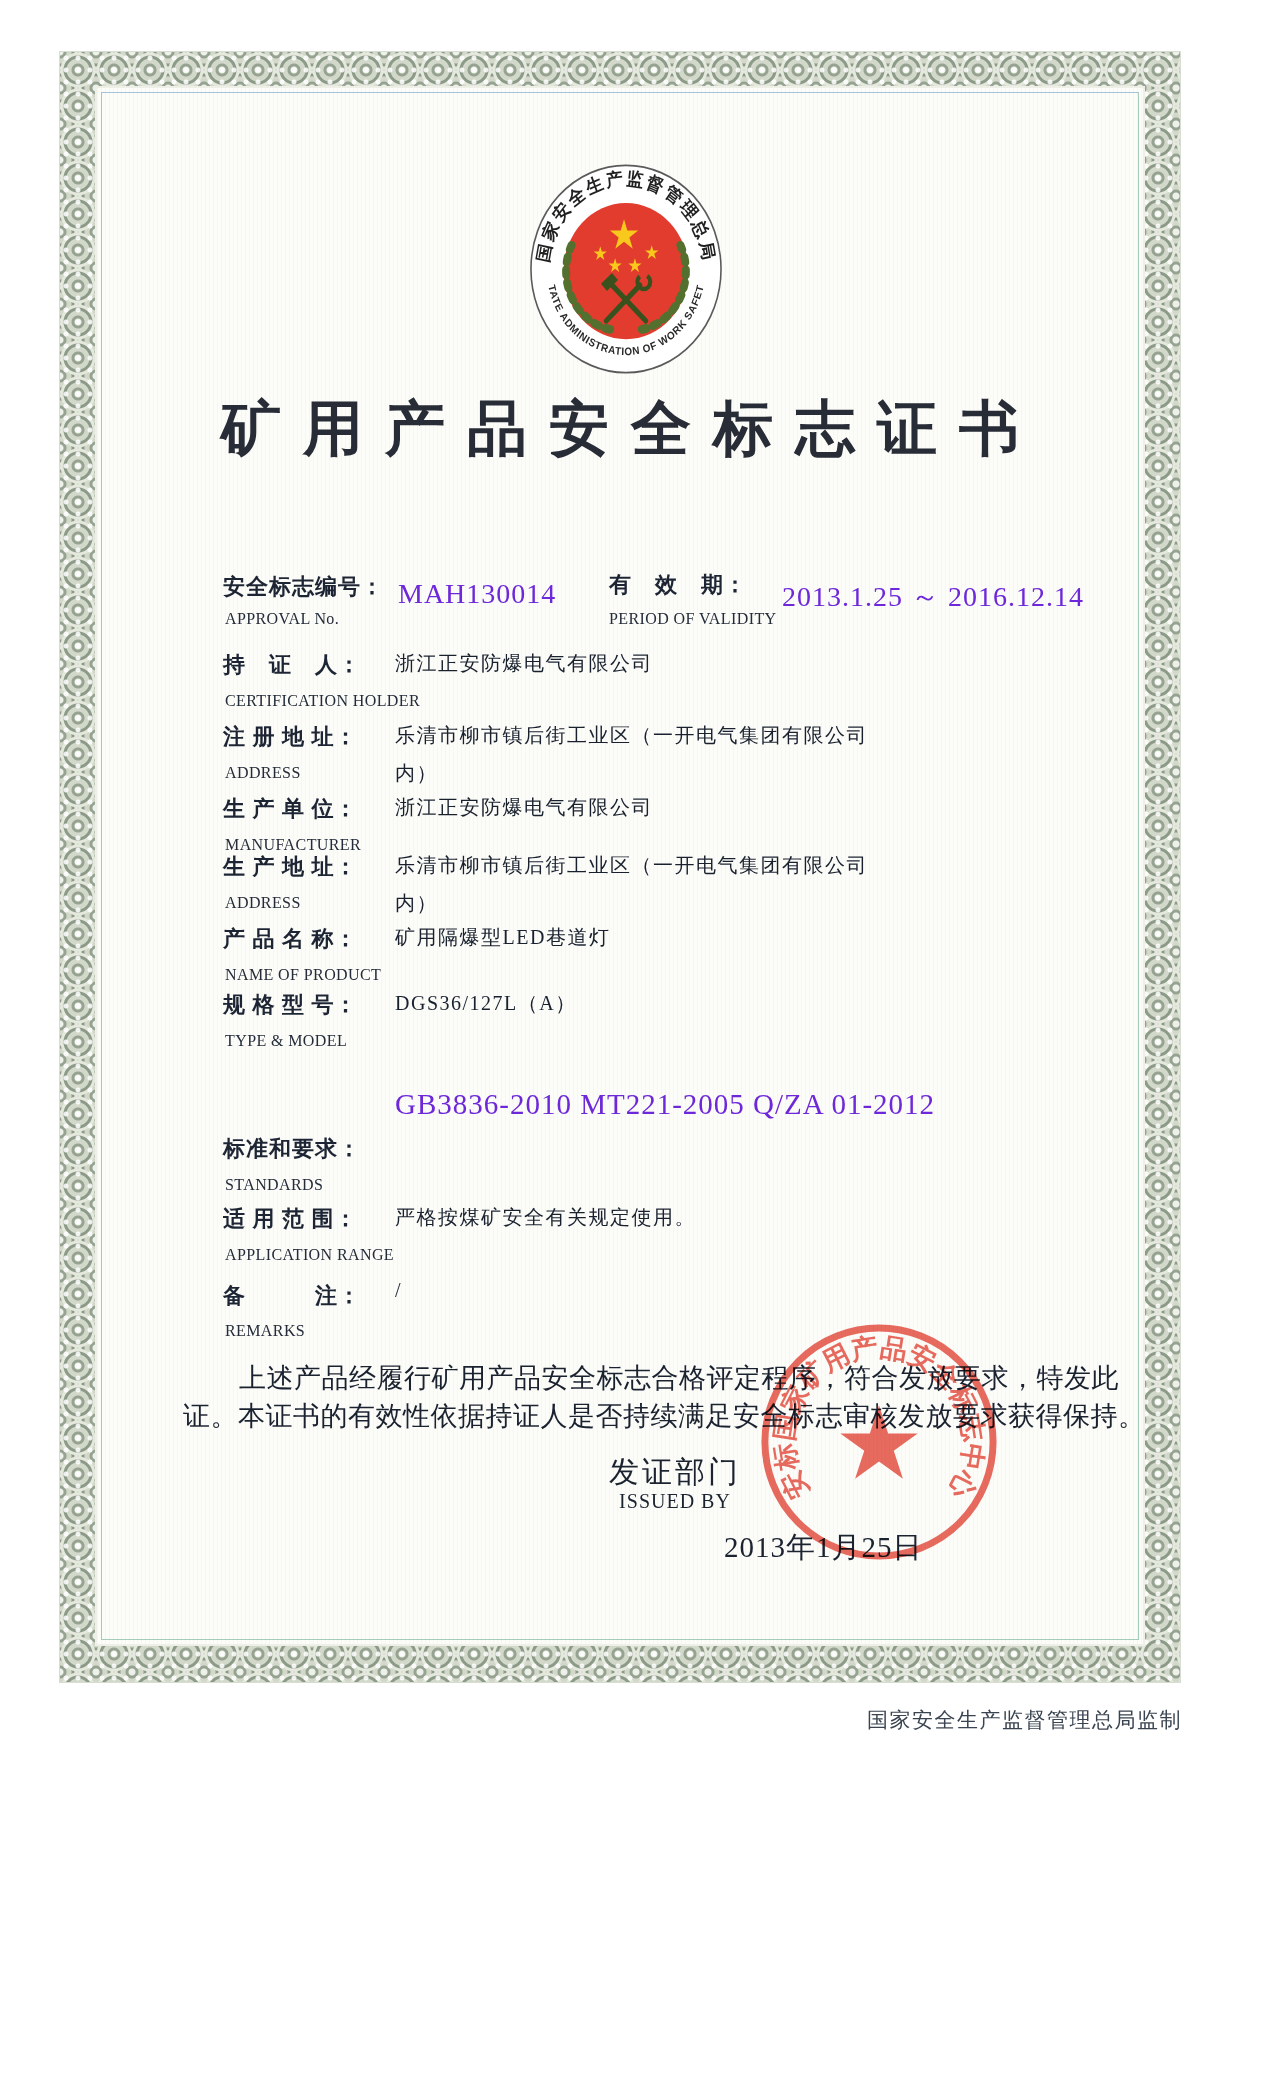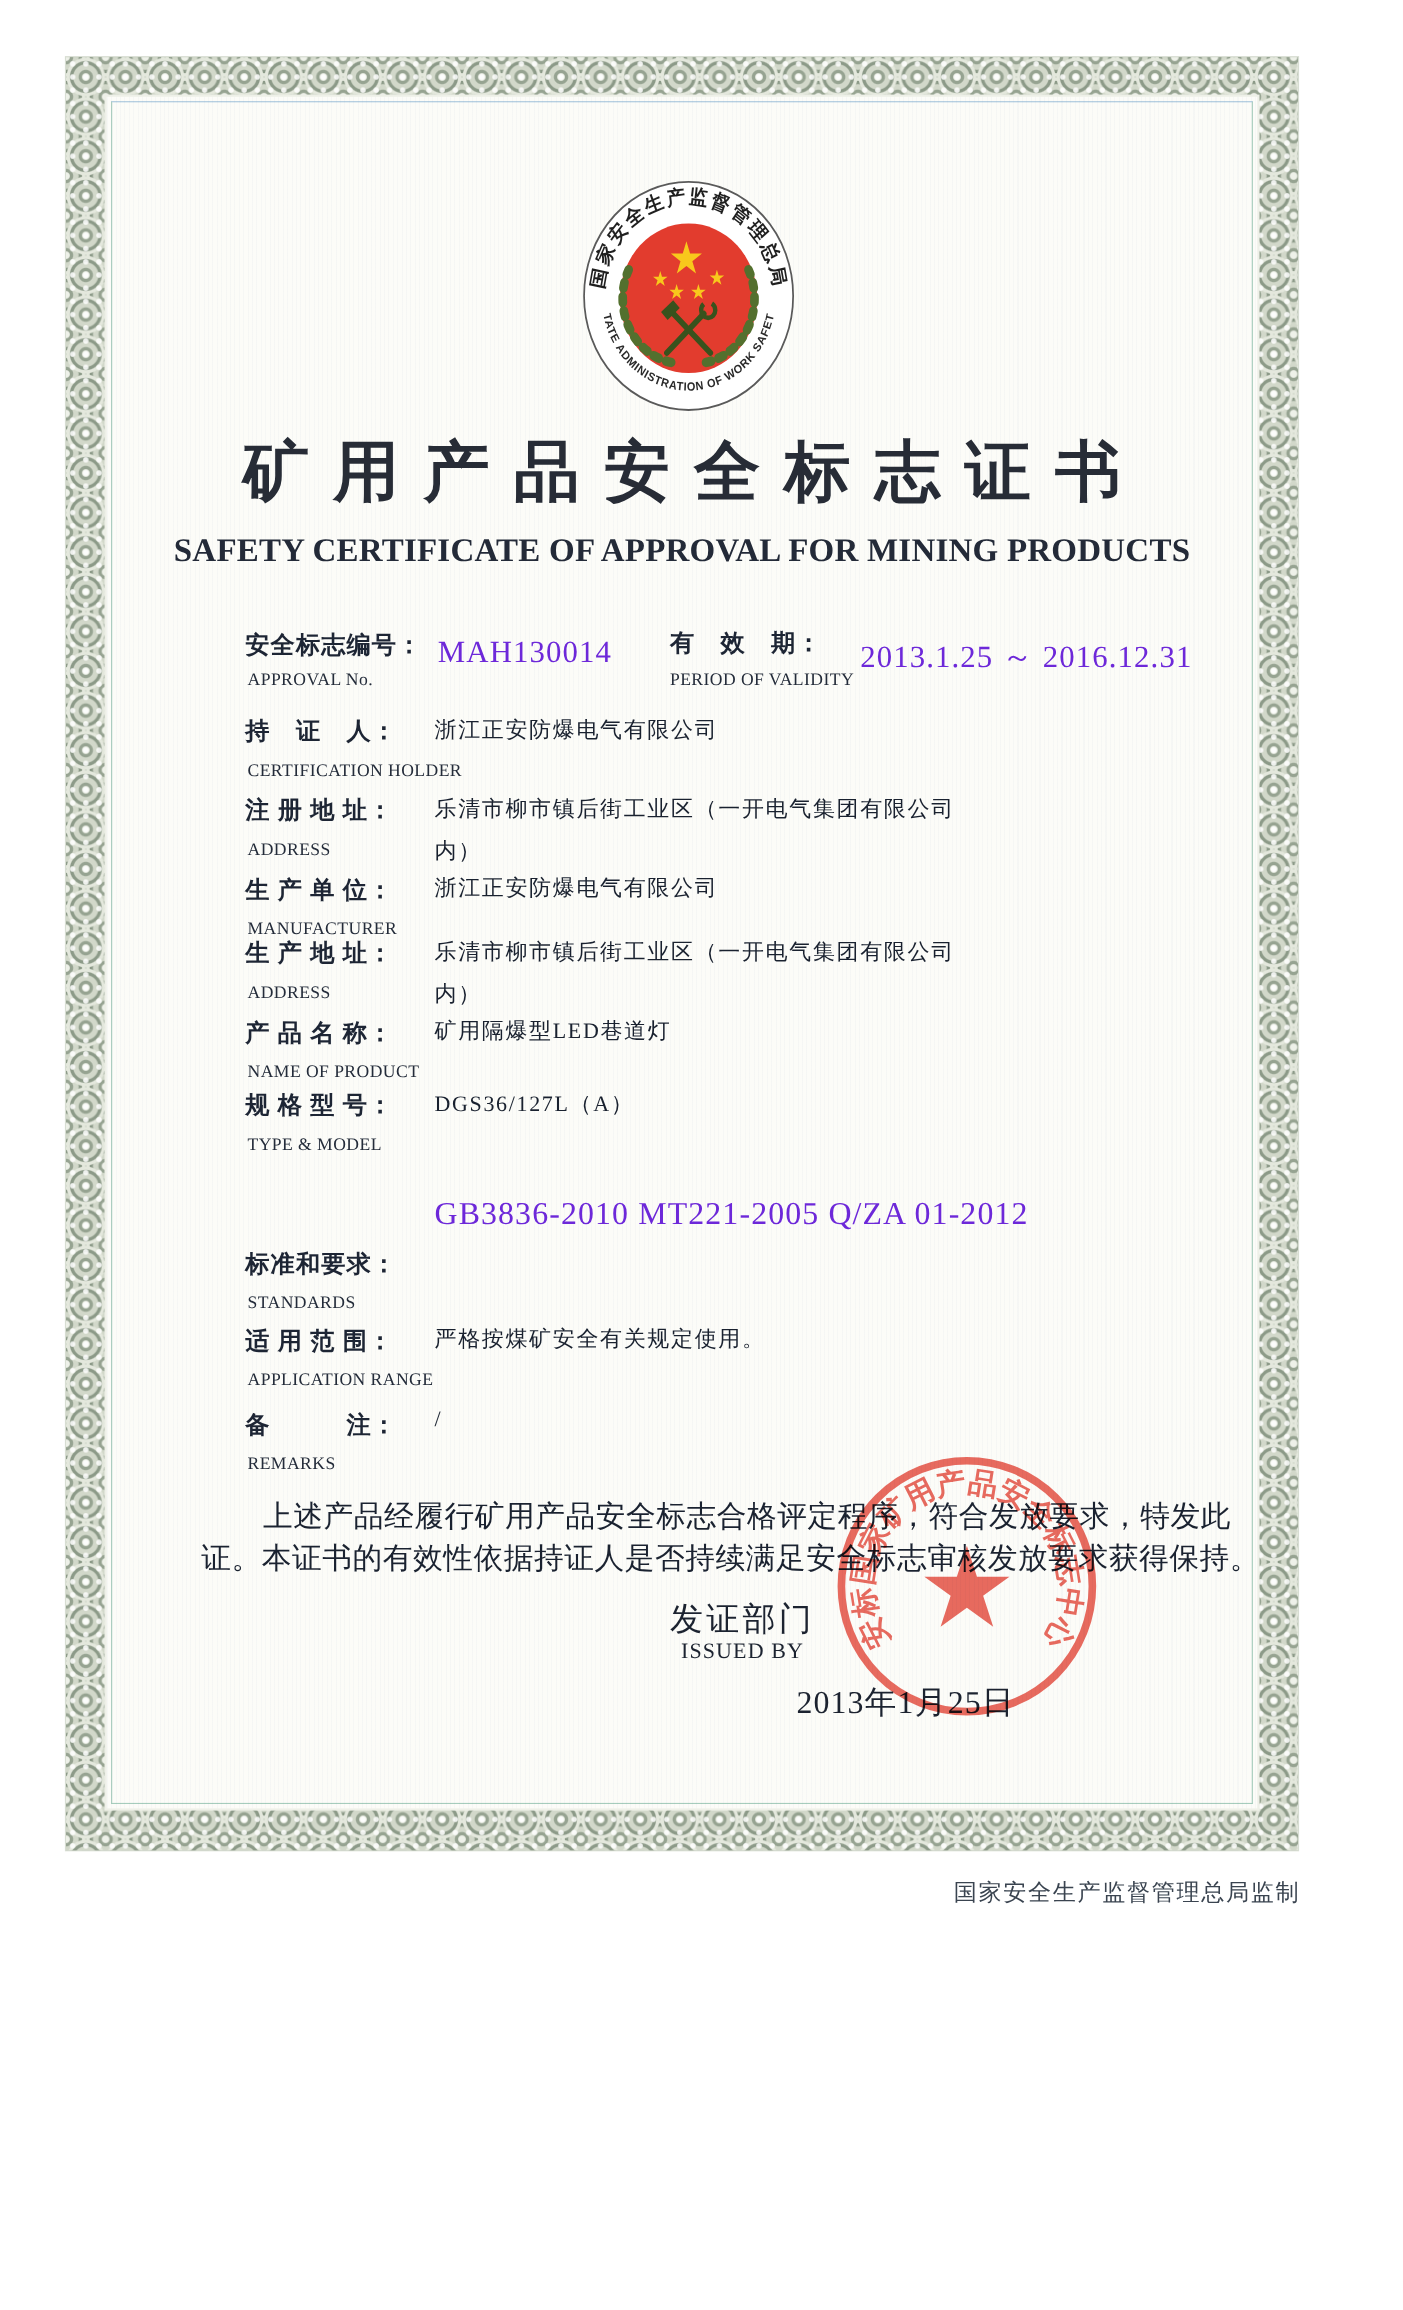--- a/index.html
+++ b/index.html
@@ -94,29 +94,28 @@
 
     <g transform="translate(0,32)">
       <path d="M -20 16 L 14 -17" stroke="#39521d" stroke-width="5" stroke-linecap="round"></path>
       <path d="M 20 16 L -14 -17" stroke="#39521d" stroke-width="5" stroke-linecap="round"></path>
       <rect x="-24" y="-25" width="15" height="9" fill="#39521d" transform="rotate(-42 -16 -20)"></rect>
       <circle cx="18" cy="-20" r="6.5" fill="none" stroke="#39521d" stroke-width="4" stroke-dasharray="26 8"></circle>
     </g>
   </svg>
 
   <div class="abs title-zh">矿用产品安全标志证书</div>
-  <div class="abs title-en">SAFETY CERTIFICATE OF APPROVAL FOR MINING PRODUCTS</div>
 
   <div class="abs lbl" style="left:223px;top:572px">安全标志编号：</div>
   <div class="abs sub" style="left:225px;top:610px">APPROVAL No.</div>
   <div class="abs val-lat" style="left:398px;top:578px">MAH130014</div>
 
   <div class="abs lbl" style="left:609px;top:570px">有　效　期：</div>
   <div class="abs sub" style="left:609px;top:610px">PERIOD OF VALIDITY</div>
-  <div class="abs val-lat" style="left:782px;top:578px">2013.1.25 ～ 2016.12.31</div>
+  <div class="abs val-lat" style="left:782px;top:578px">2013.1.25 ～ 2016.12.14</div>
 
   <div class="abs lbl" style="left:223px;top:650px">持　证　人：</div>
   <div class="abs sub" style="left:225px;top:692px">CERTIFICATION HOLDER</div>
   <div class="abs val" style="left:395px;top:650px">浙江正安防爆电气有限公司</div>
 
   <div class="abs lbl" style="left:223px;top:722px">注 册 地 址：</div>
   <div class="abs sub" style="left:225px;top:764px">ADDRESS</div>
   <div class="abs val" style="left:395px;top:722px">乐清市柳市镇后街工业区（一开电气集团有限公司</div>
   <div class="abs val" style="left:395px;top:760px">内）</div>
 

